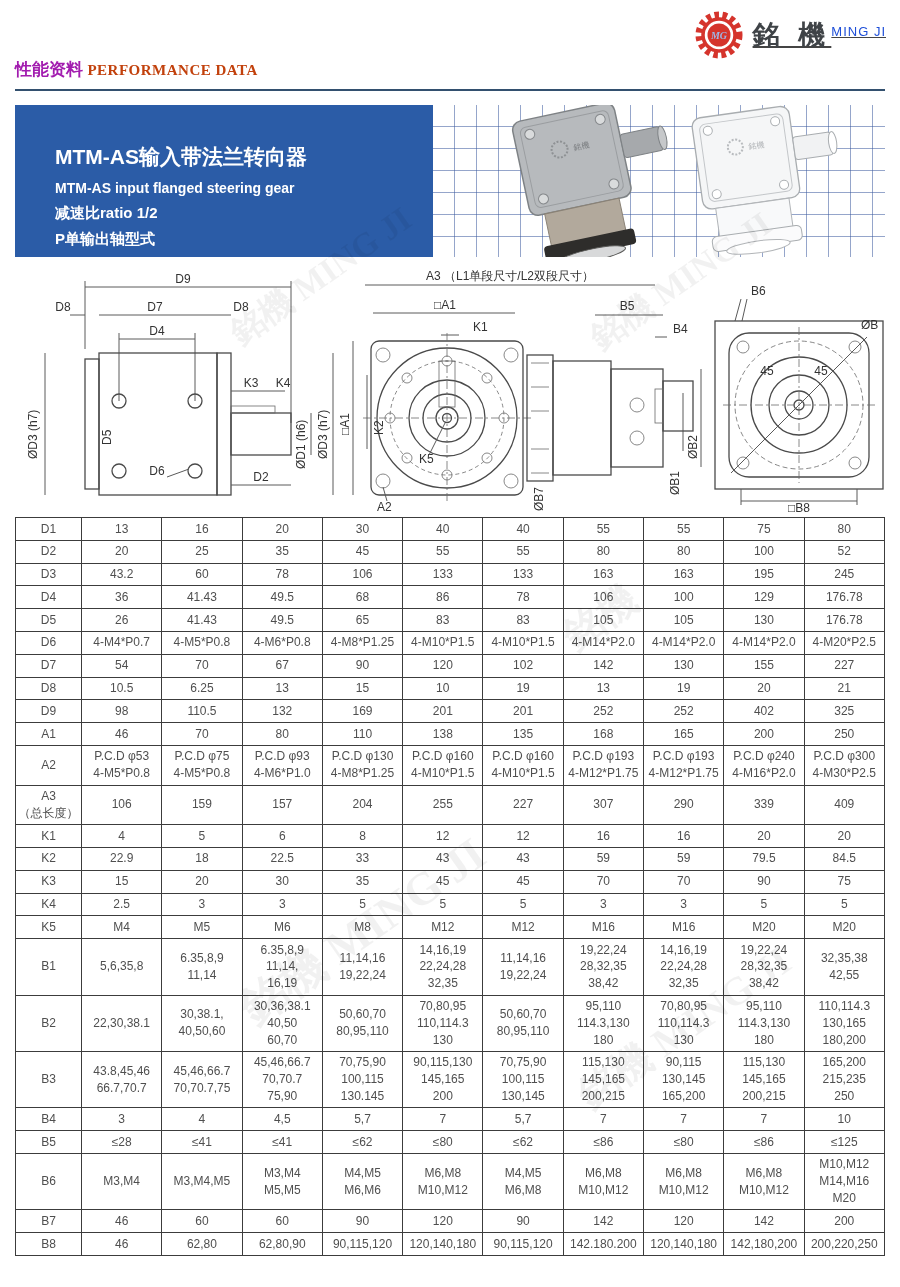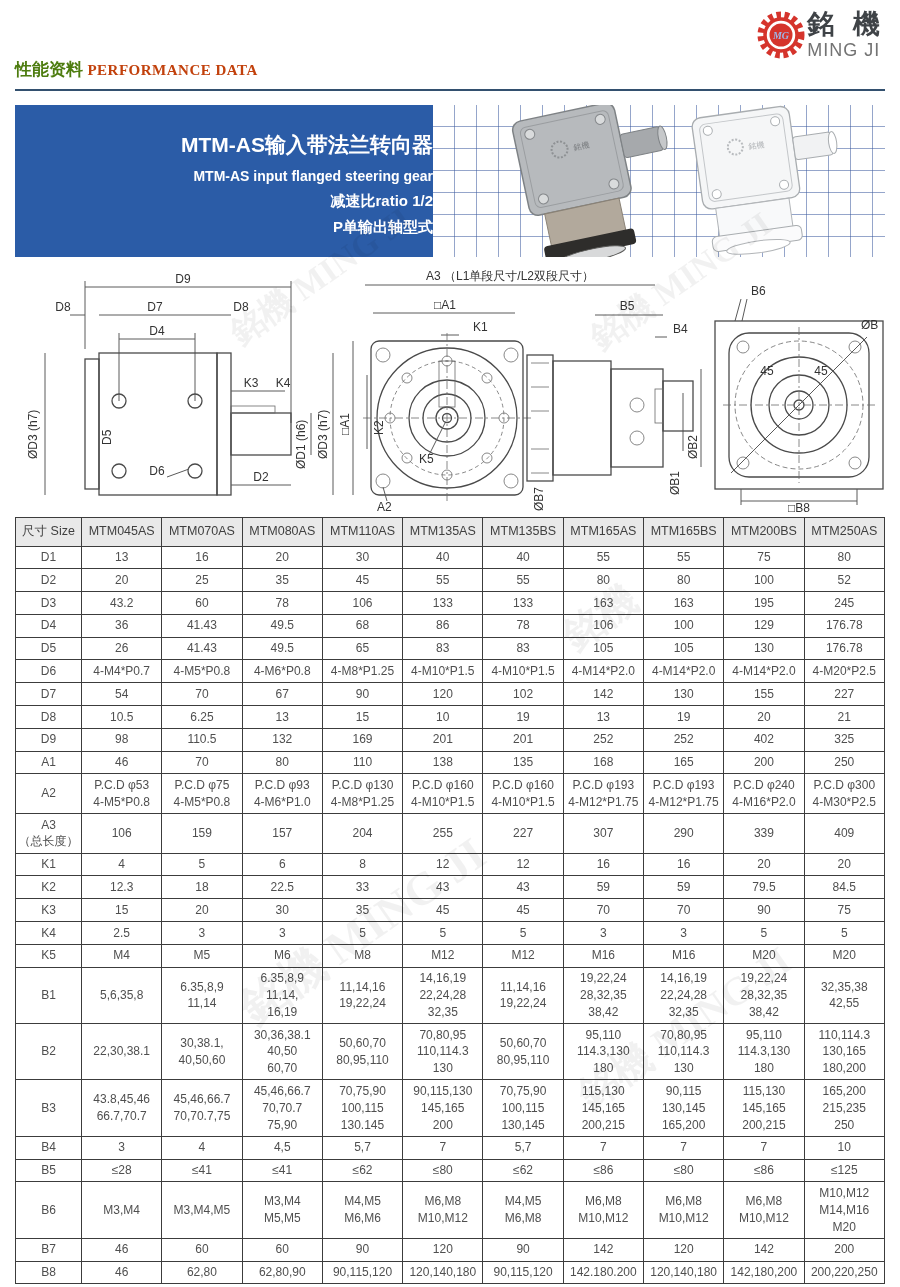--- a/index.html
+++ b/index.html
@@ -1,29 +1,29 @@
 <!DOCTYPE html>
 <html><head>
 <meta charset="utf-8">
 <style>
   html,body{margin:0;padding:0;background:#fff;}
   .page{position:relative;width:900px;height:1287px;background:#fff;overflow:hidden;
         font-family:"Liberation Sans",sans-serif;color:#444;}
   
-  .logo{position:absolute;top:8px;right:14px;display:flex;align-items:center;}
-  .logo-text{display:flex;flex-direction:column;line-height:1;}
+  .logo{position:absolute;top:8px;right:14px;display:flex;align-items:center;gap:8px;}
+  .logo-text{display:flex;flex-direction:row;line-height:1;text-decoration:underline;}
   .logo-zh{font-family:"Liberation Serif",serif;font-size:27px;letter-spacing:6px;color:#3f4347;font-weight:bold;}
-  .logo-en{font-size:18px;color:#737373;letter-spacing:1px;margin-top:3px;}
+  .logo-en{font-size:13px;color:#1d4ed8;letter-spacing:1px;margin-top:3px;}
   
   .perf-head{margin:58px 15px 0 15px;border-bottom:2px solid #33506f;padding-bottom:8px;}
-  .perf-head .zh{font-family:"Liberation Serif",serif;font-weight:bold;font-size:17px;color:#4d7c0f;text-align:center;}
+  .perf-head .zh{font-family:"Liberation Serif",serif;font-weight:bold;font-size:17px;color:#a21caf;text-align:center;}
   .perf-head .en{font-family:"Liberation Serif",serif;font-weight:bold;font-size:15px;color:#c2410c;letter-spacing:.5px;}
   
   .banner{display:flex;margin:14px 15px 0 15px;height:152px;}
-  .banner-blue{width:418px;color:#fff;padding:26px 0 0 40px;box-sizing:border-box;text-align:right;}
+  .banner-blue{width:418px;color:#fff;padding:38px 0 0 40px;box-sizing:border-box;}
   .banner-blue .t1{font-size:21px;font-weight:bold;margin-bottom:9px;}
   .banner-blue .t2{font-size:14px;font-weight:bold;margin-bottom:8px;}
   .banner-blue .t3,.banner-blue .t4{font-size:15px;font-weight:bold;margin-bottom:7px;}
   .banner-grid{flex:1;position:relative;background:#fff;
      background-image:linear-gradient(to right,rgba(62,92,160,.55) 1px,transparent 1px),
                       linear-gradient(to bottom,rgba(62,92,160,.55) 1px,transparent 1px);
      background-size:22px 22px;background-position:-1px -1px;}
   .banner-grid svg{position:absolute;top:0;left:0;}
   
   .drawings{position:relative;margin:6px 15px 0 15px;height:250px;}
@@ -269,33 +269,20 @@
           <col style="width: 9.24%;">
           <col style="width: 9.24%;">
           <col style="width: 9.24%;">
           <col style="width: 9.24%;">
           <col style="width: 9.24%;">
           <col style="width: 9.24%;">
           <col style="width: 9.24%;">
           <col style="width: 9.24%;">
         </colgroup>
         <tbody>
-          <tr class="hdr">
-            <td>尺寸 Size</td>
-            <td>MTM045AS</td>
-            <td>MTM070AS</td>
-            <td>MTM080AS</td>
-            <td>MTM110AS</td>
-            <td>MTM135AS</td>
-            <td>MTM135BS</td>
-            <td>MTM165AS</td>
-            <td>MTM165BS</td>
-            <td>MTM200BS</td>
-            <td>MTM250AS</td>
-          </tr>
           <tr>
             <td>D1</td>
             <td>13</td>
             <td>16</td>
             <td>20</td>
             <td>30</td>
             <td>40</td>
             <td>40</td>
             <td>55</td>
             <td>55</td>
@@ -464,21 +451,21 @@
             <td>8</td>
             <td>12</td>
             <td>12</td>
             <td>16</td>
             <td>16</td>
             <td>20</td>
             <td>20</td>
           </tr>
           <tr>
             <td>K2</td>
-            <td>12.3</td>
+            <td>22.9</td>
             <td>18</td>
             <td>22.5</td>
             <td>33</td>
             <td>43</td>
             <td>43</td>
             <td>59</td>
             <td>59</td>
             <td>79.5</td>
             <td>84.5</td>
           </tr>

